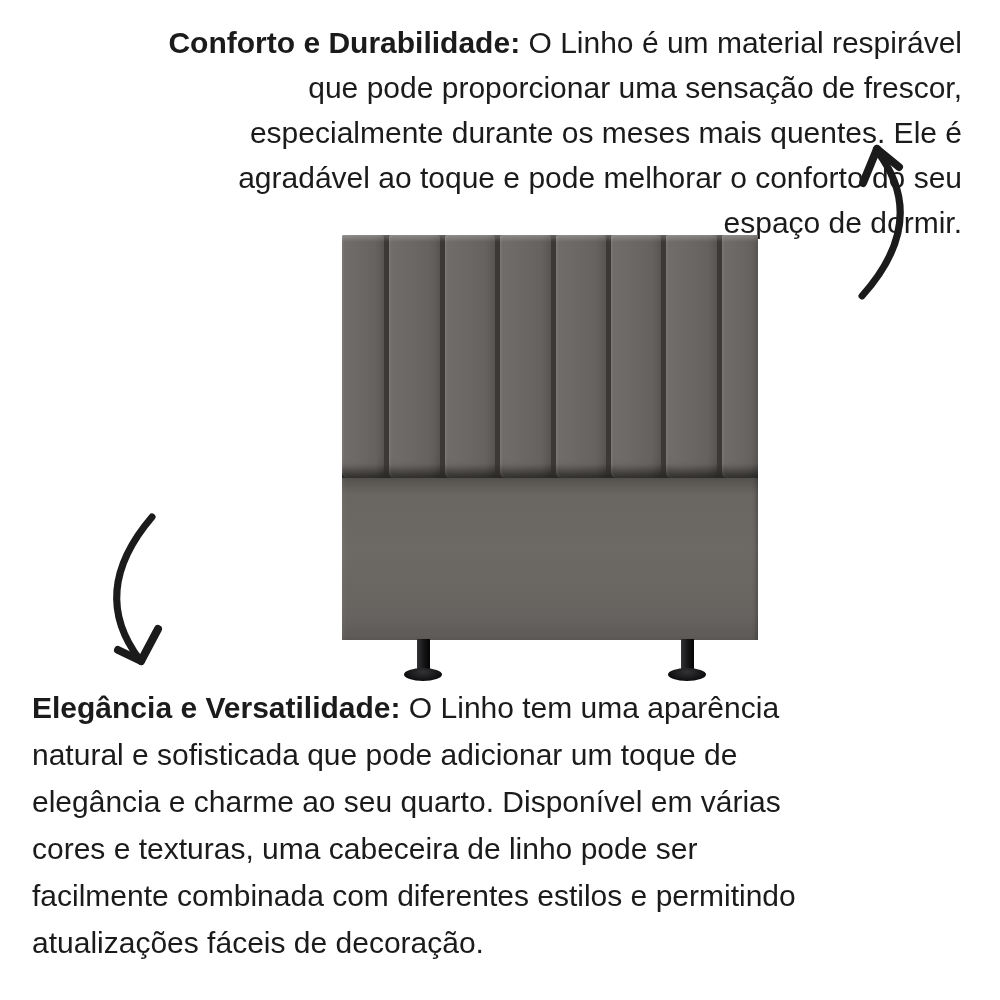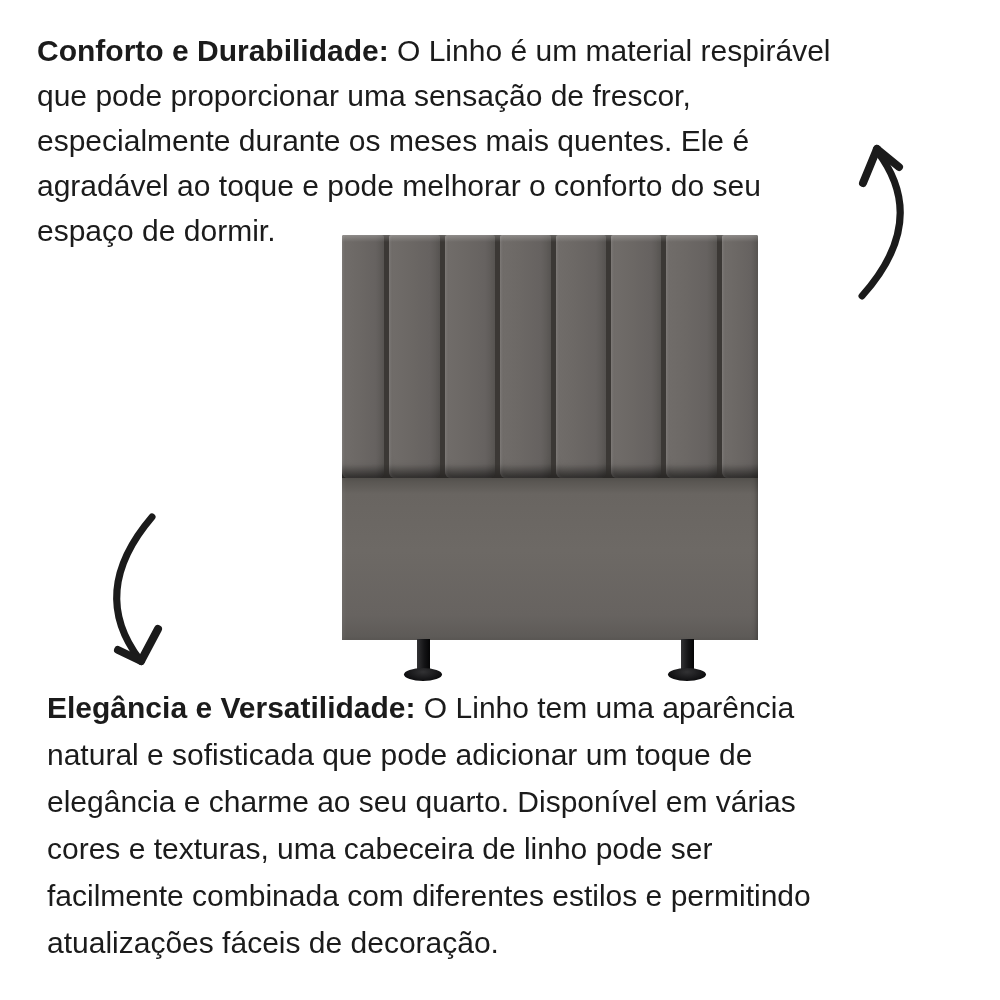--- a/index.html
+++ b/index.html
@@ -8,22 +8,22 @@
   }
   *{margin:0;padding:0;box-sizing:border-box;}
   html,body{background:#fff;}
   .canvas{
     position:relative;width:1000px;height:1000px;background:var(--bg);
     overflow:hidden;font-family:"Liberation Sans",sans-serif;color:var(--ink);
   }
   .para{position:absolute;font-size:30px;}
   .para .head{font-weight:700;}
   .para .body{white-space:pre-line;font-weight:400;}
-  .para.top{left:37px;top:28px;width:925px;line-height:45px;}
-  .para.bottom{left:47px;top:684px;width:930px;line-height:47px;}
+  .para.top{left:37px;top:20px;width:925px;line-height:45px;text-align:right;}
+  .para.bottom{left:32px;top:684px;width:930px;line-height:47px;}
 
   
   .photo{position:absolute;left:342px;top:235px;width:416px;height:448px;}
   .board{position:absolute;left:0;top:0;width:416px;height:405px;}
   .channels{
     position:relative;height:243px;display:flex;gap:5px;
     background:var(--groove);
     border-radius:2px 2px 0 0;
   }
   .channels::after{

